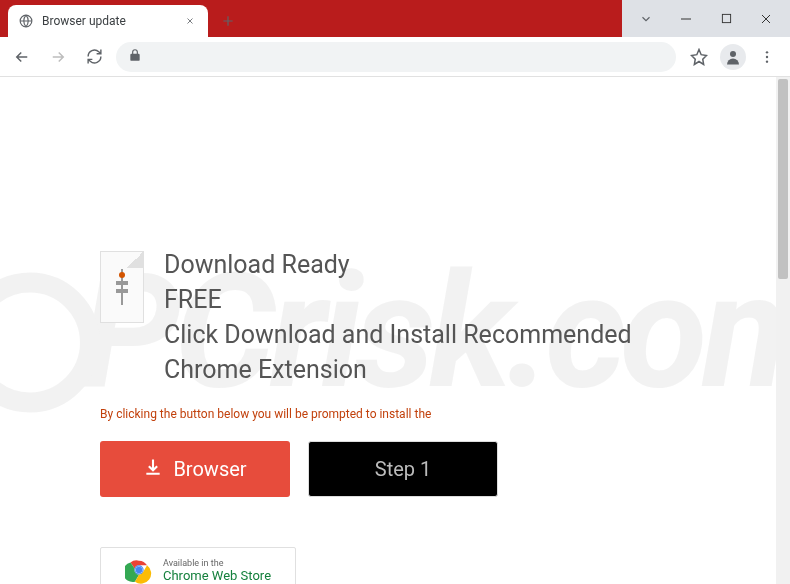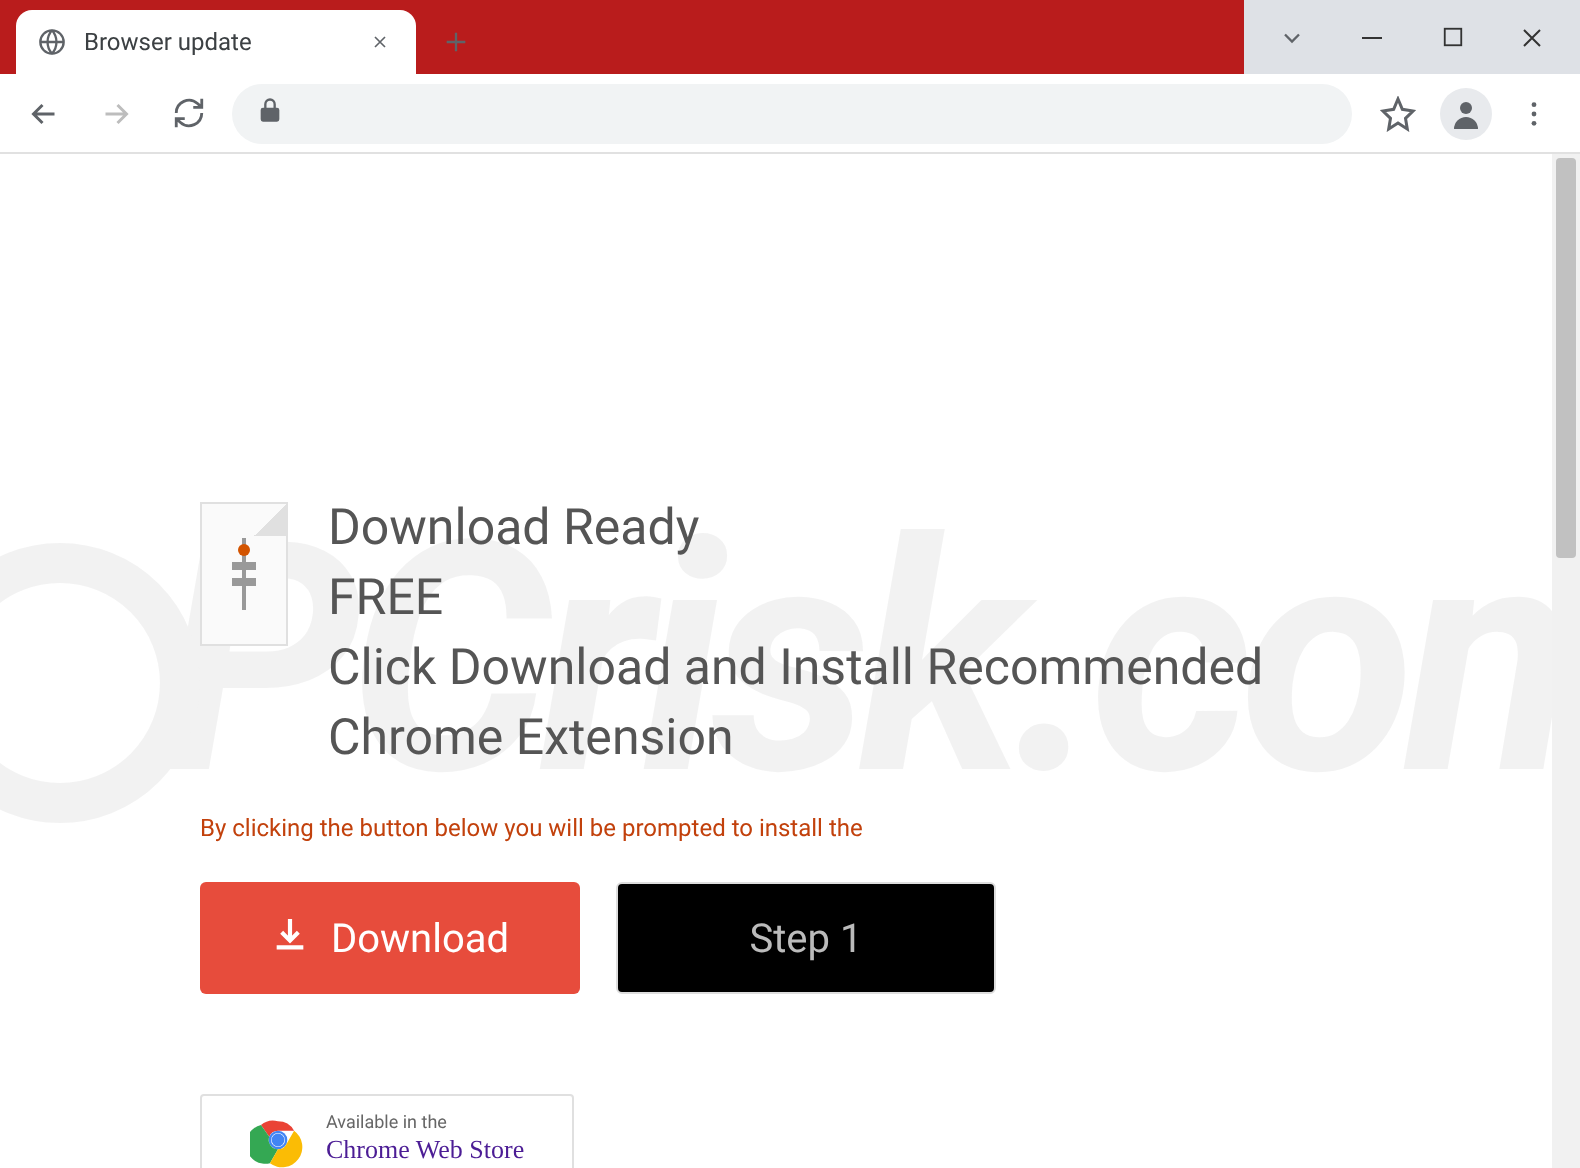--- a/index.html
+++ b/index.html
@@ -248,21 +248,21 @@
       border: 1px solid #e0e0e0;
       padding: 8px 24px;
       width: fit-content;
       border-radius: 2px;
     }
     .chrome-logo {
       width: 28px;
       height: 28px;
     }
     .webstore-text .line1 { font-size: 9px; color: #666; }
-    .webstore-text .line2 { font-size: 13px; color: #4c1d95; font-family: Liberation Serif, serif; }
+    .webstore-text .line2 { font-size: 13px; color: #15803d; }
   </style>
 </head>
 <body>
 
 <div class="tabstrip">
   <div class="tab">
     <span class="favicon">
       <svg width="14" height="14" viewBox="0 0 24 24" fill="none" stroke="currentColor" stroke-width="2">
           <circle cx="12" cy="12" r="10"></circle>
           <path d="M2 12h20M12 2a15 15 0 010 20M12 2a15 15 0 000 20"></path>
@@ -378,21 +378,21 @@
       <div>By clicking the button below you will be prompted to install the</div>
     </div>
 
     <div class="buttons-row">
       <div class="btn btn-download">
         <span>
           <svg width="20" height="20" viewBox="0 0 24 24" fill="none" stroke="#fff" stroke-width="2.5">
               <path d="M12 3v12M7 11l5 5 5-5M4 20h16"></path>
             </svg>
         </span>
-        <span>Download</span>
+        <span>Browser</span>
       </div>
       <div class="btn btn-step">
         <span>Step 1</span>
       </div>
     </div>
 
     <div class="webstore-badge">
       <svg class="chrome-logo" viewBox="0 0 48 48">
         <circle cx="24" cy="24" r="22" fill="#fff"></circle>
         <path fill="#EA4335" d="M24 8a16 16 0 0113.8 8H24a8 8 0 00-7.5 5.3L9.4 11.2A16 16 0 0124 8z"></path>

